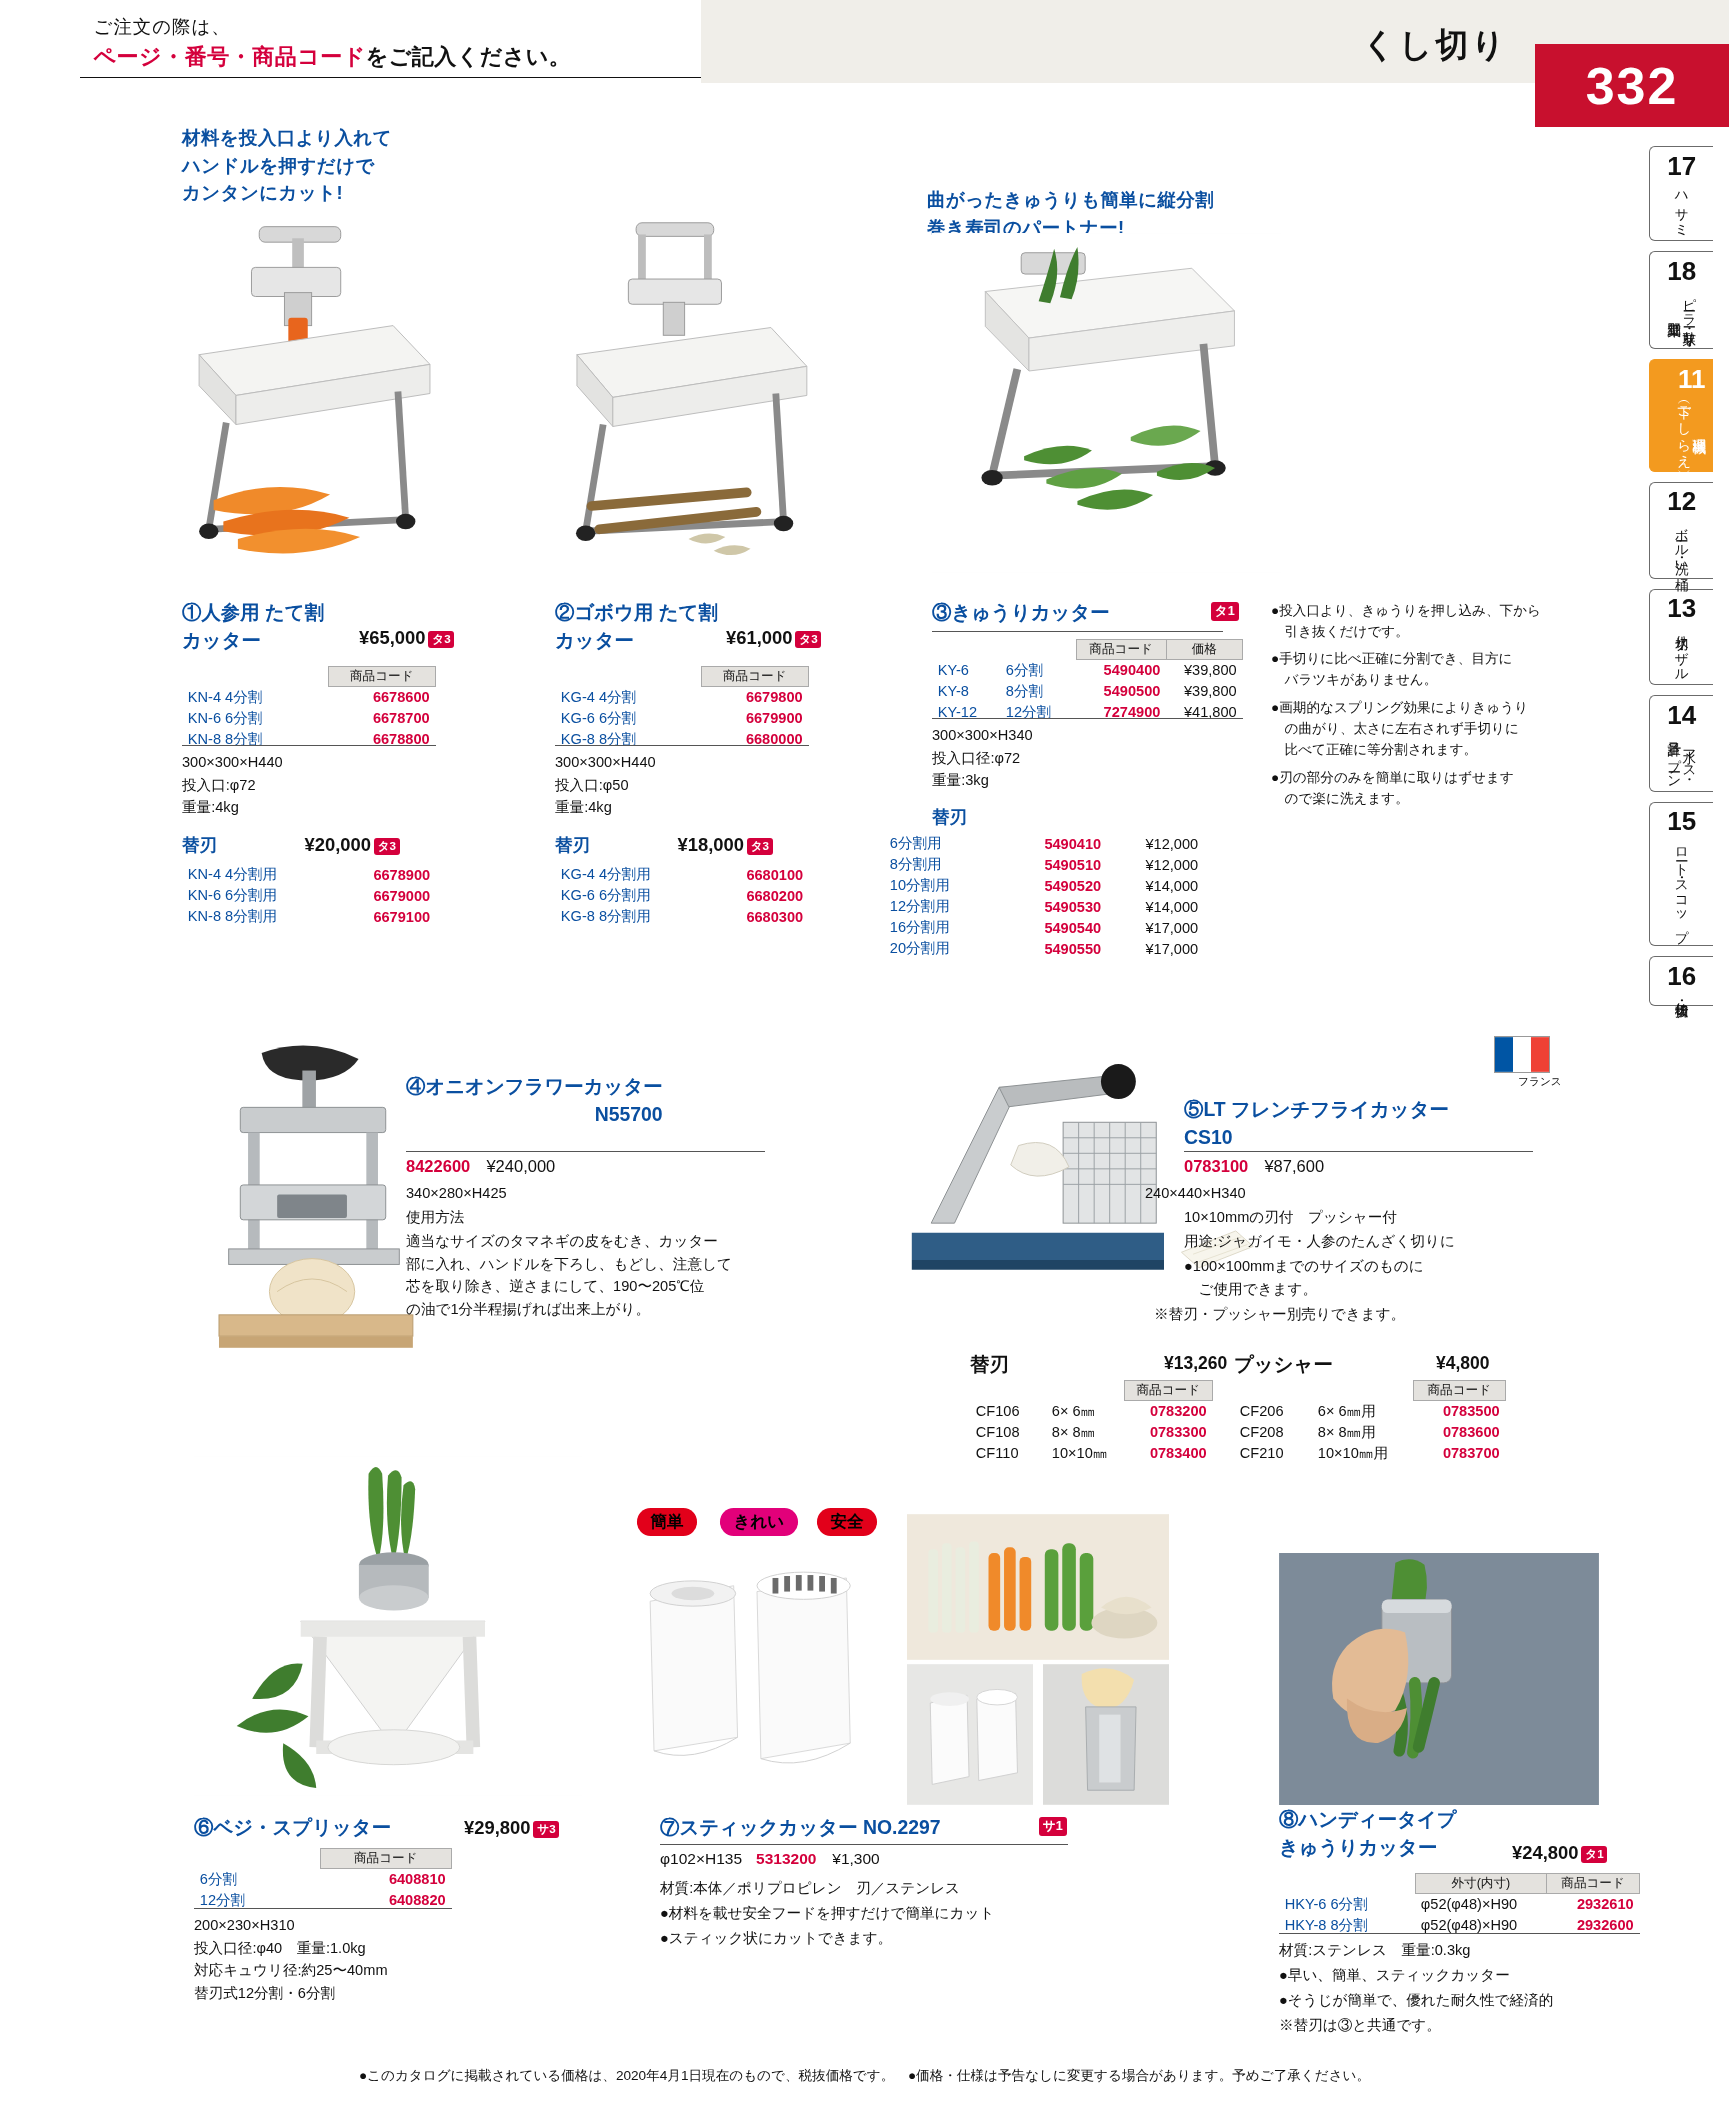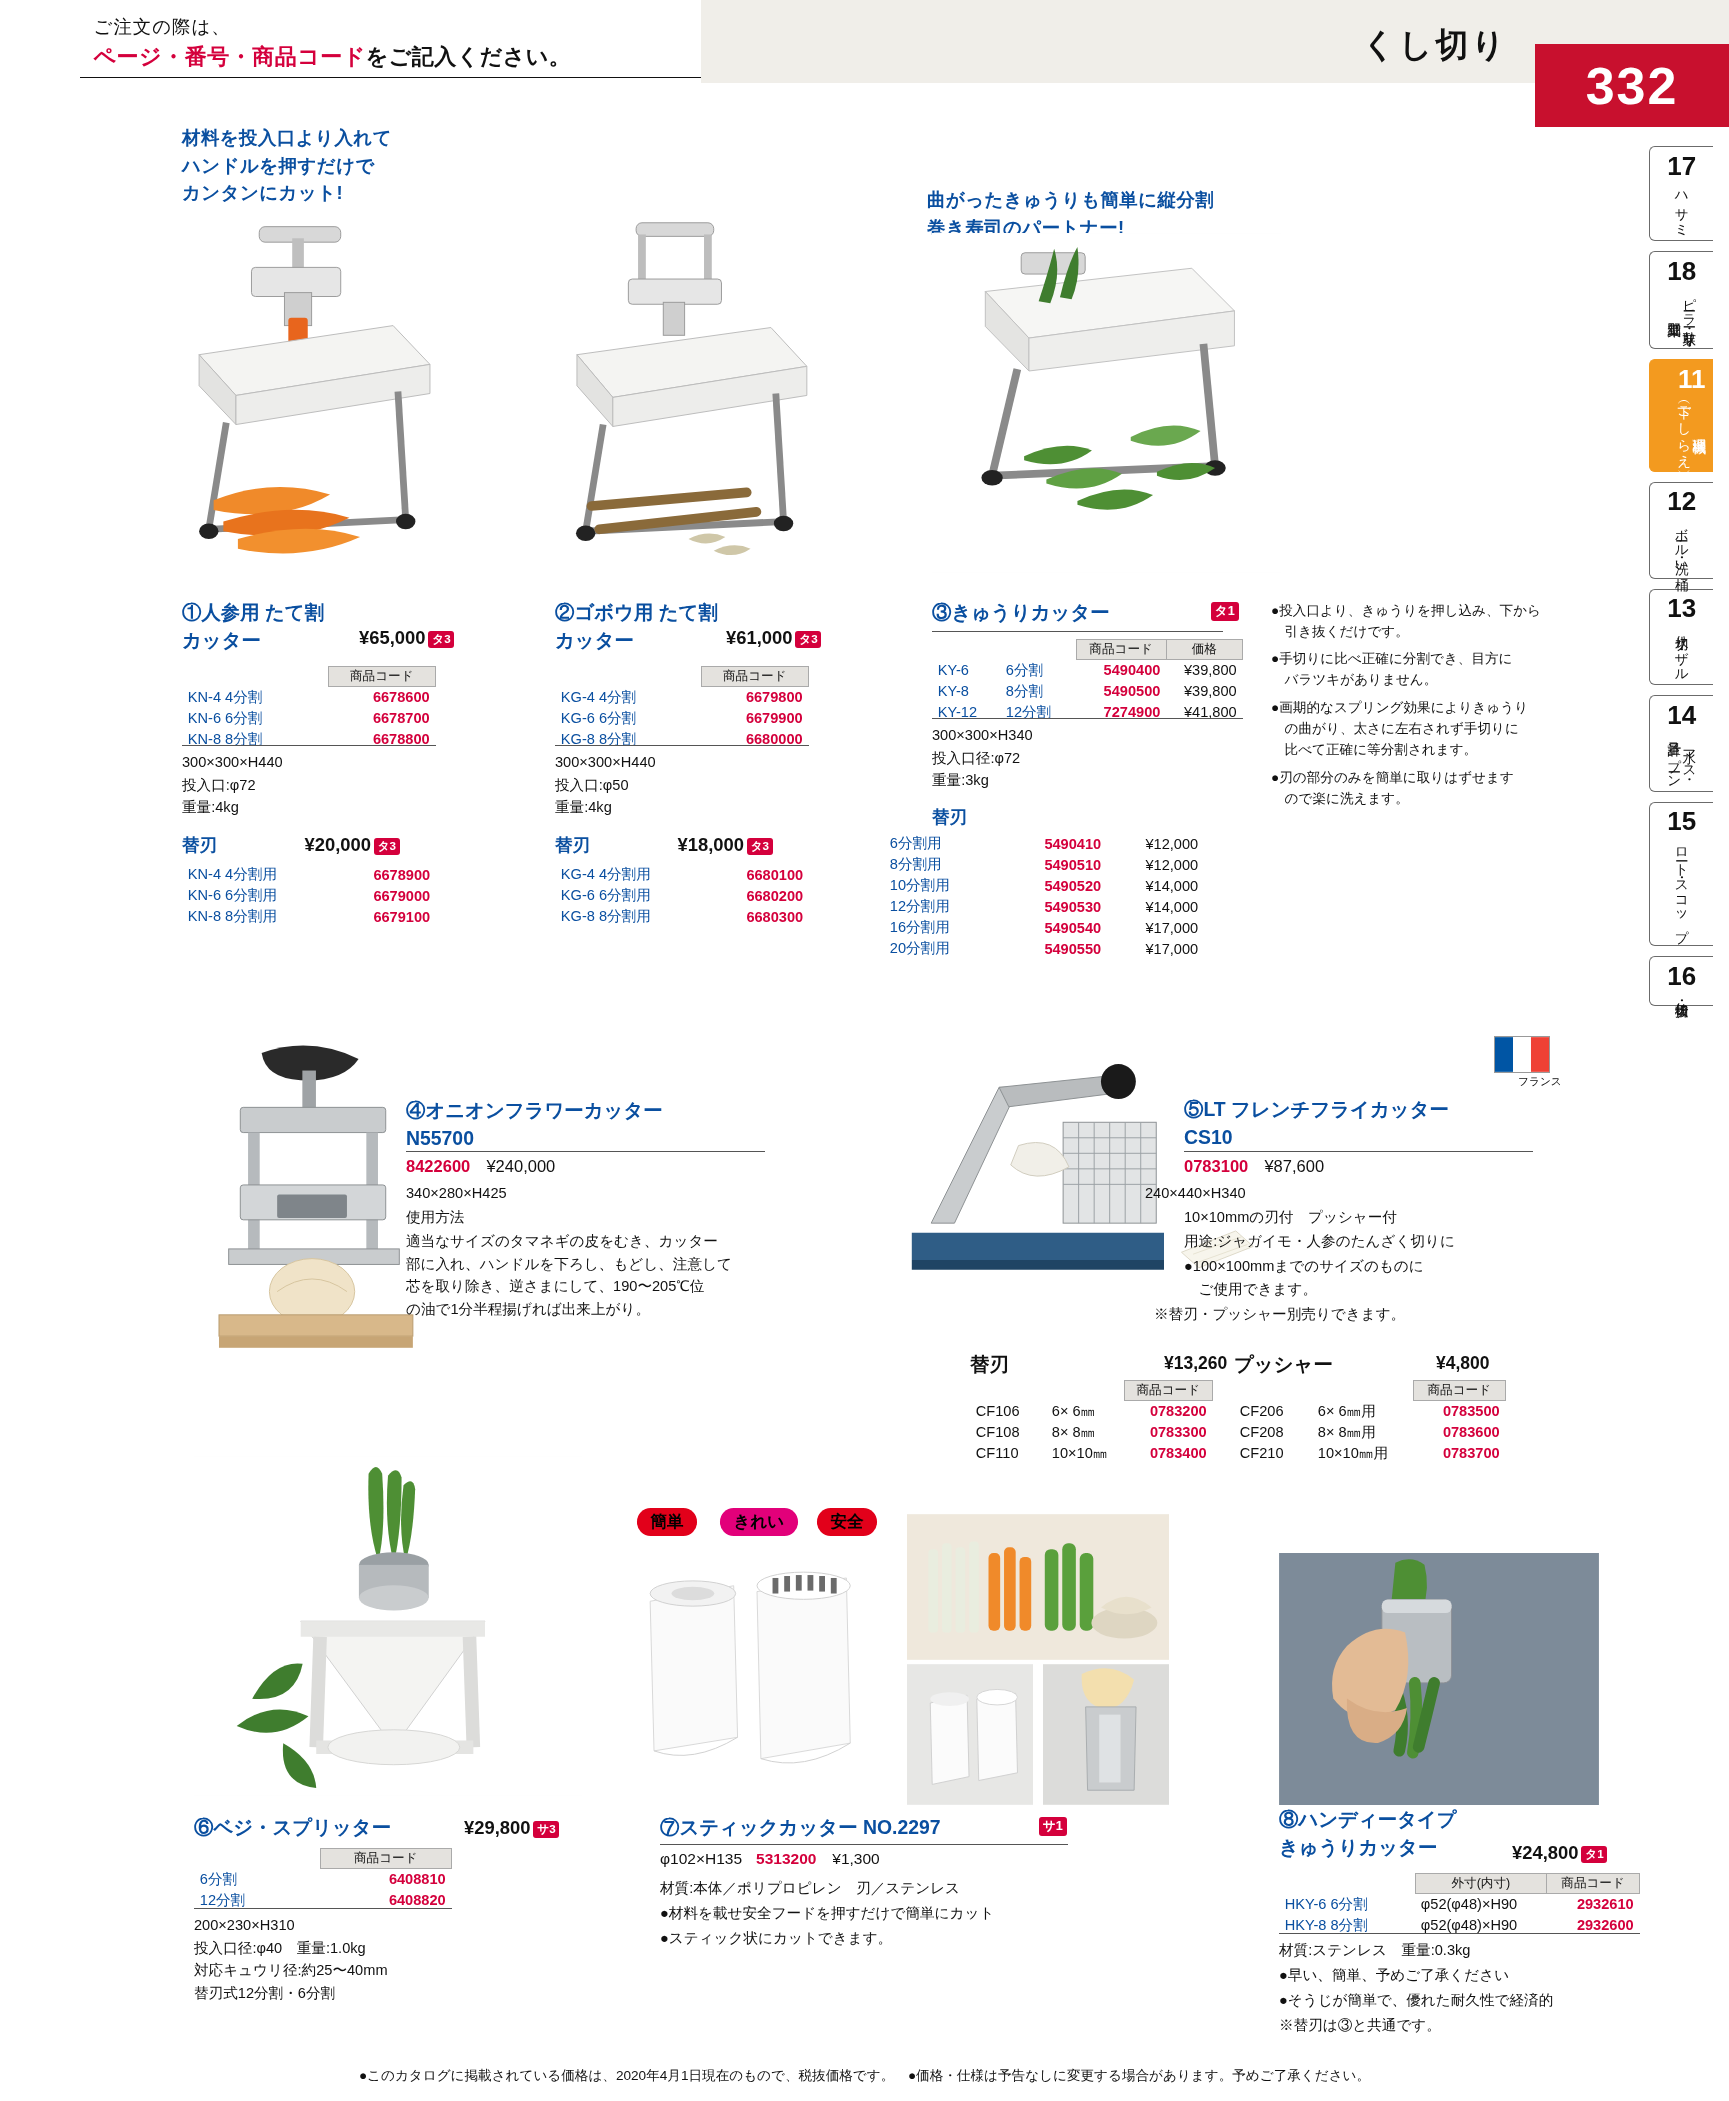--- a/index.html
+++ b/index.html
@@ -438,21 +438,21 @@
         <rect y="16.8" width="56" height="2.8"></rect>
       <rect y="22.4" width="56" height="2.8"></rect>
         <rect y="28" width="56" height="2.8"></rect>
       <rect y="33.6" width="56" height="2.4"></rect>
     </g>
     <rect width="24" height="19.6" fill="#3c3b6e"></rect>
   </svg>
 </div>
 <div class="flag-cap" style="left:970px; top:1079px;">アメリカ</div>
 
-<div class="ptitle" style="left:406px; top:1096px; white-space:pre;"><span>④</span><span>オニオンフラワーカッター
+<div class="ptitle" style="left:406px; top:1072px; white-space:pre;text-align:right;"><span>④</span><span>オニオンフラワーカッター
 N55700</span></div>
 <div style="position:absolute;left:406px;top:1151px;width:359px;border-bottom:1px solid #555;"></div>
 <div style="position:absolute; left:406px; top:1157px; font-size:16.5px;">
   <span class="cd red bold">8422600</span>
   <span style="margin-left:11.6px;">¥240,000</span>
 </div>
 <div class="spec" style="left:406px; top:1182px;">340×280×H425</div>
 <div class="spec" style="left:406px; top:1206px;">使用方法</div>
 <div class="spec" style="left:406px; top:1230px; width:388px; white-space:pre;">適当なサイズのタマネギの皮をむき、カッター
 部に入れ、ハンドルを下ろし、もどし、注意して
@@ -726,18 +726,18 @@
       </tr>
   <tr>
         <td class="nm">HKY-8 8分割</td>
         <td>φ52(φ48)×H90</td>
         <td class="cd">2932600</td>
       </tr>
 </tbody>
   </table>
 <div style="position:absolute;left:1279px;top:1933px;width:361px;border-bottom:1px solid #555;"></div>
 <div class="spec" style="left:1279px; top:1939px;">材質:ステンレス　重量:0.3kg</div>
-<div class="spec" style="left:1279px; top:1964px;">●早い、簡単、予めご了承ください</div>
+<div class="spec" style="left:1279px; top:1964px;">●早い、簡単、スティックカッター</div>
 <div class="spec" style="left:1279px; top:1989px;">●そうじが簡単で、優れた耐久性で経済的</div>
 <div class="spec" style="left:1279px; top:2014px;">※替刃は③と共通です。</div>
 
 <div class="footer">●このカタログに掲載されている価格は、2020年4月1日現在のもので、税抜価格です。　●価格・仕様は予告なしに変更する場合があります。予めご了承ください。</div>
 
 
 </body></html>

